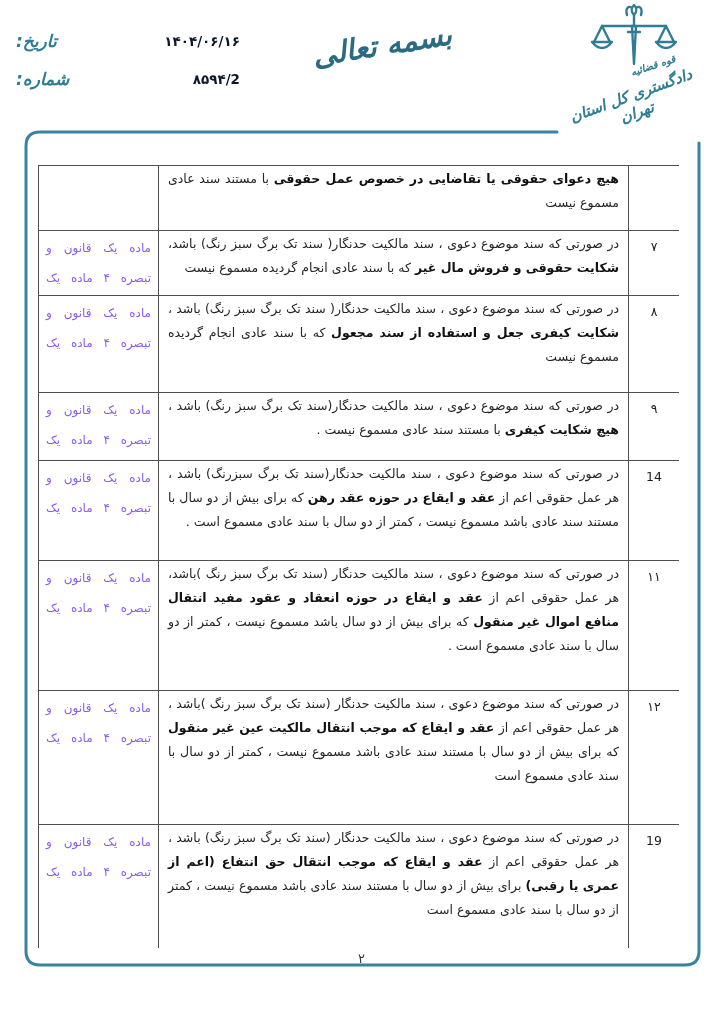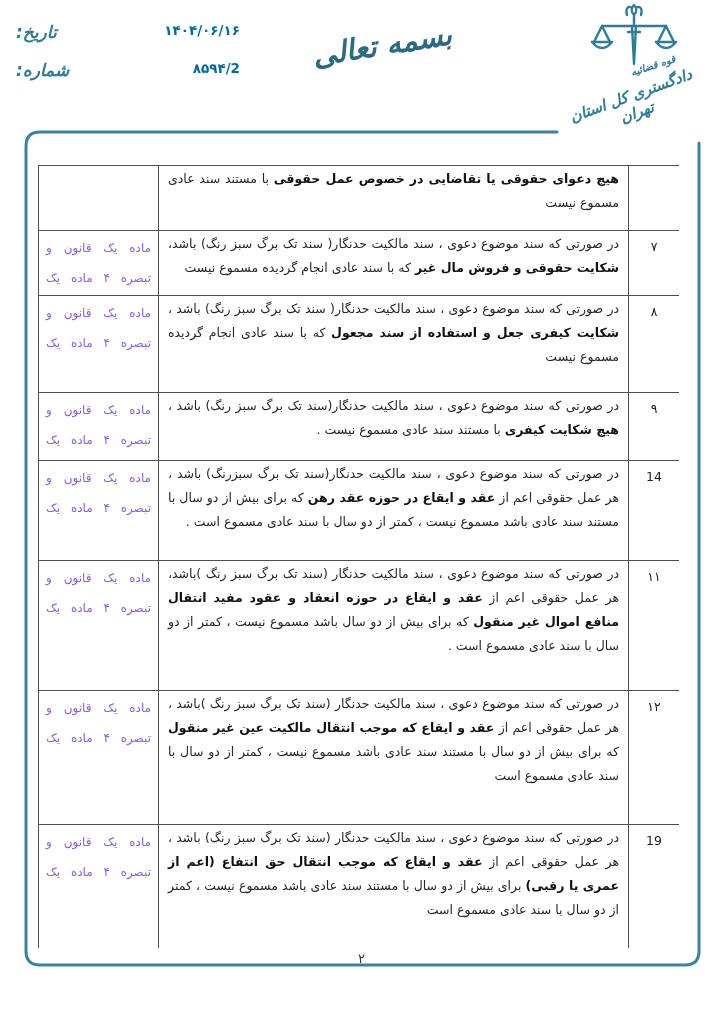--- a/index.html
+++ b/index.html
@@ -4,24 +4,24 @@
 <style>
   html,body{margin:0;padding:0;}
   body{
     width:723px;height:1024px;position:relative;background:#ffffff;
     font-family:"DejaVu Sans", sans-serif;color:#212121;overflow:hidden;
   }
   
   .letterhead{position:absolute;left:0;top:0;width:723px;height:150px;}
   .fields{position:absolute;left:16px;top:22px;width:224px;direction:rtl;}
   .field{display:flex;flex-direction:row-reverse;justify-content:space-between;
-         align-items:flex-start;height:38px;}
+         align-items:center;height:38px;}
   .flabel{font-size:17px;font-style:italic;color:#2f7d95;font-weight:600;
           letter-spacing:.5px;}
-  .fval{font-size:13.5px;font-weight:bold;color:#0369a1;direction:ltr;}
+  .fval{font-size:13.5px;font-weight:bold;color:#0f172a;direction:ltr;}
   .basmala{position:absolute;left:298px;top:10px;width:170px;height:80px;
            text-align:center;font-size:29px;font-style:italic;font-weight:bold;
            color:#2b6a83;transform:rotate(-9deg);line-height:70px;}
   .logo{position:absolute;left:550px;top:0px;width:168px;height:145px;}
   .logo svg{display:block;margin:2px auto 0 auto;}
   .org1{position:absolute;left:48px;top:60px;width:110px;text-align:center;
         font-size:10px;font-style:italic;font-weight:bold;color:#2f7d95;
         transform:rotate(-18deg);}
   .org2{position:absolute;left:4px;top:86px;width:160px;text-align:center;
         font-size:15px;font-style:italic;font-weight:bold;color:#2f7d95;

